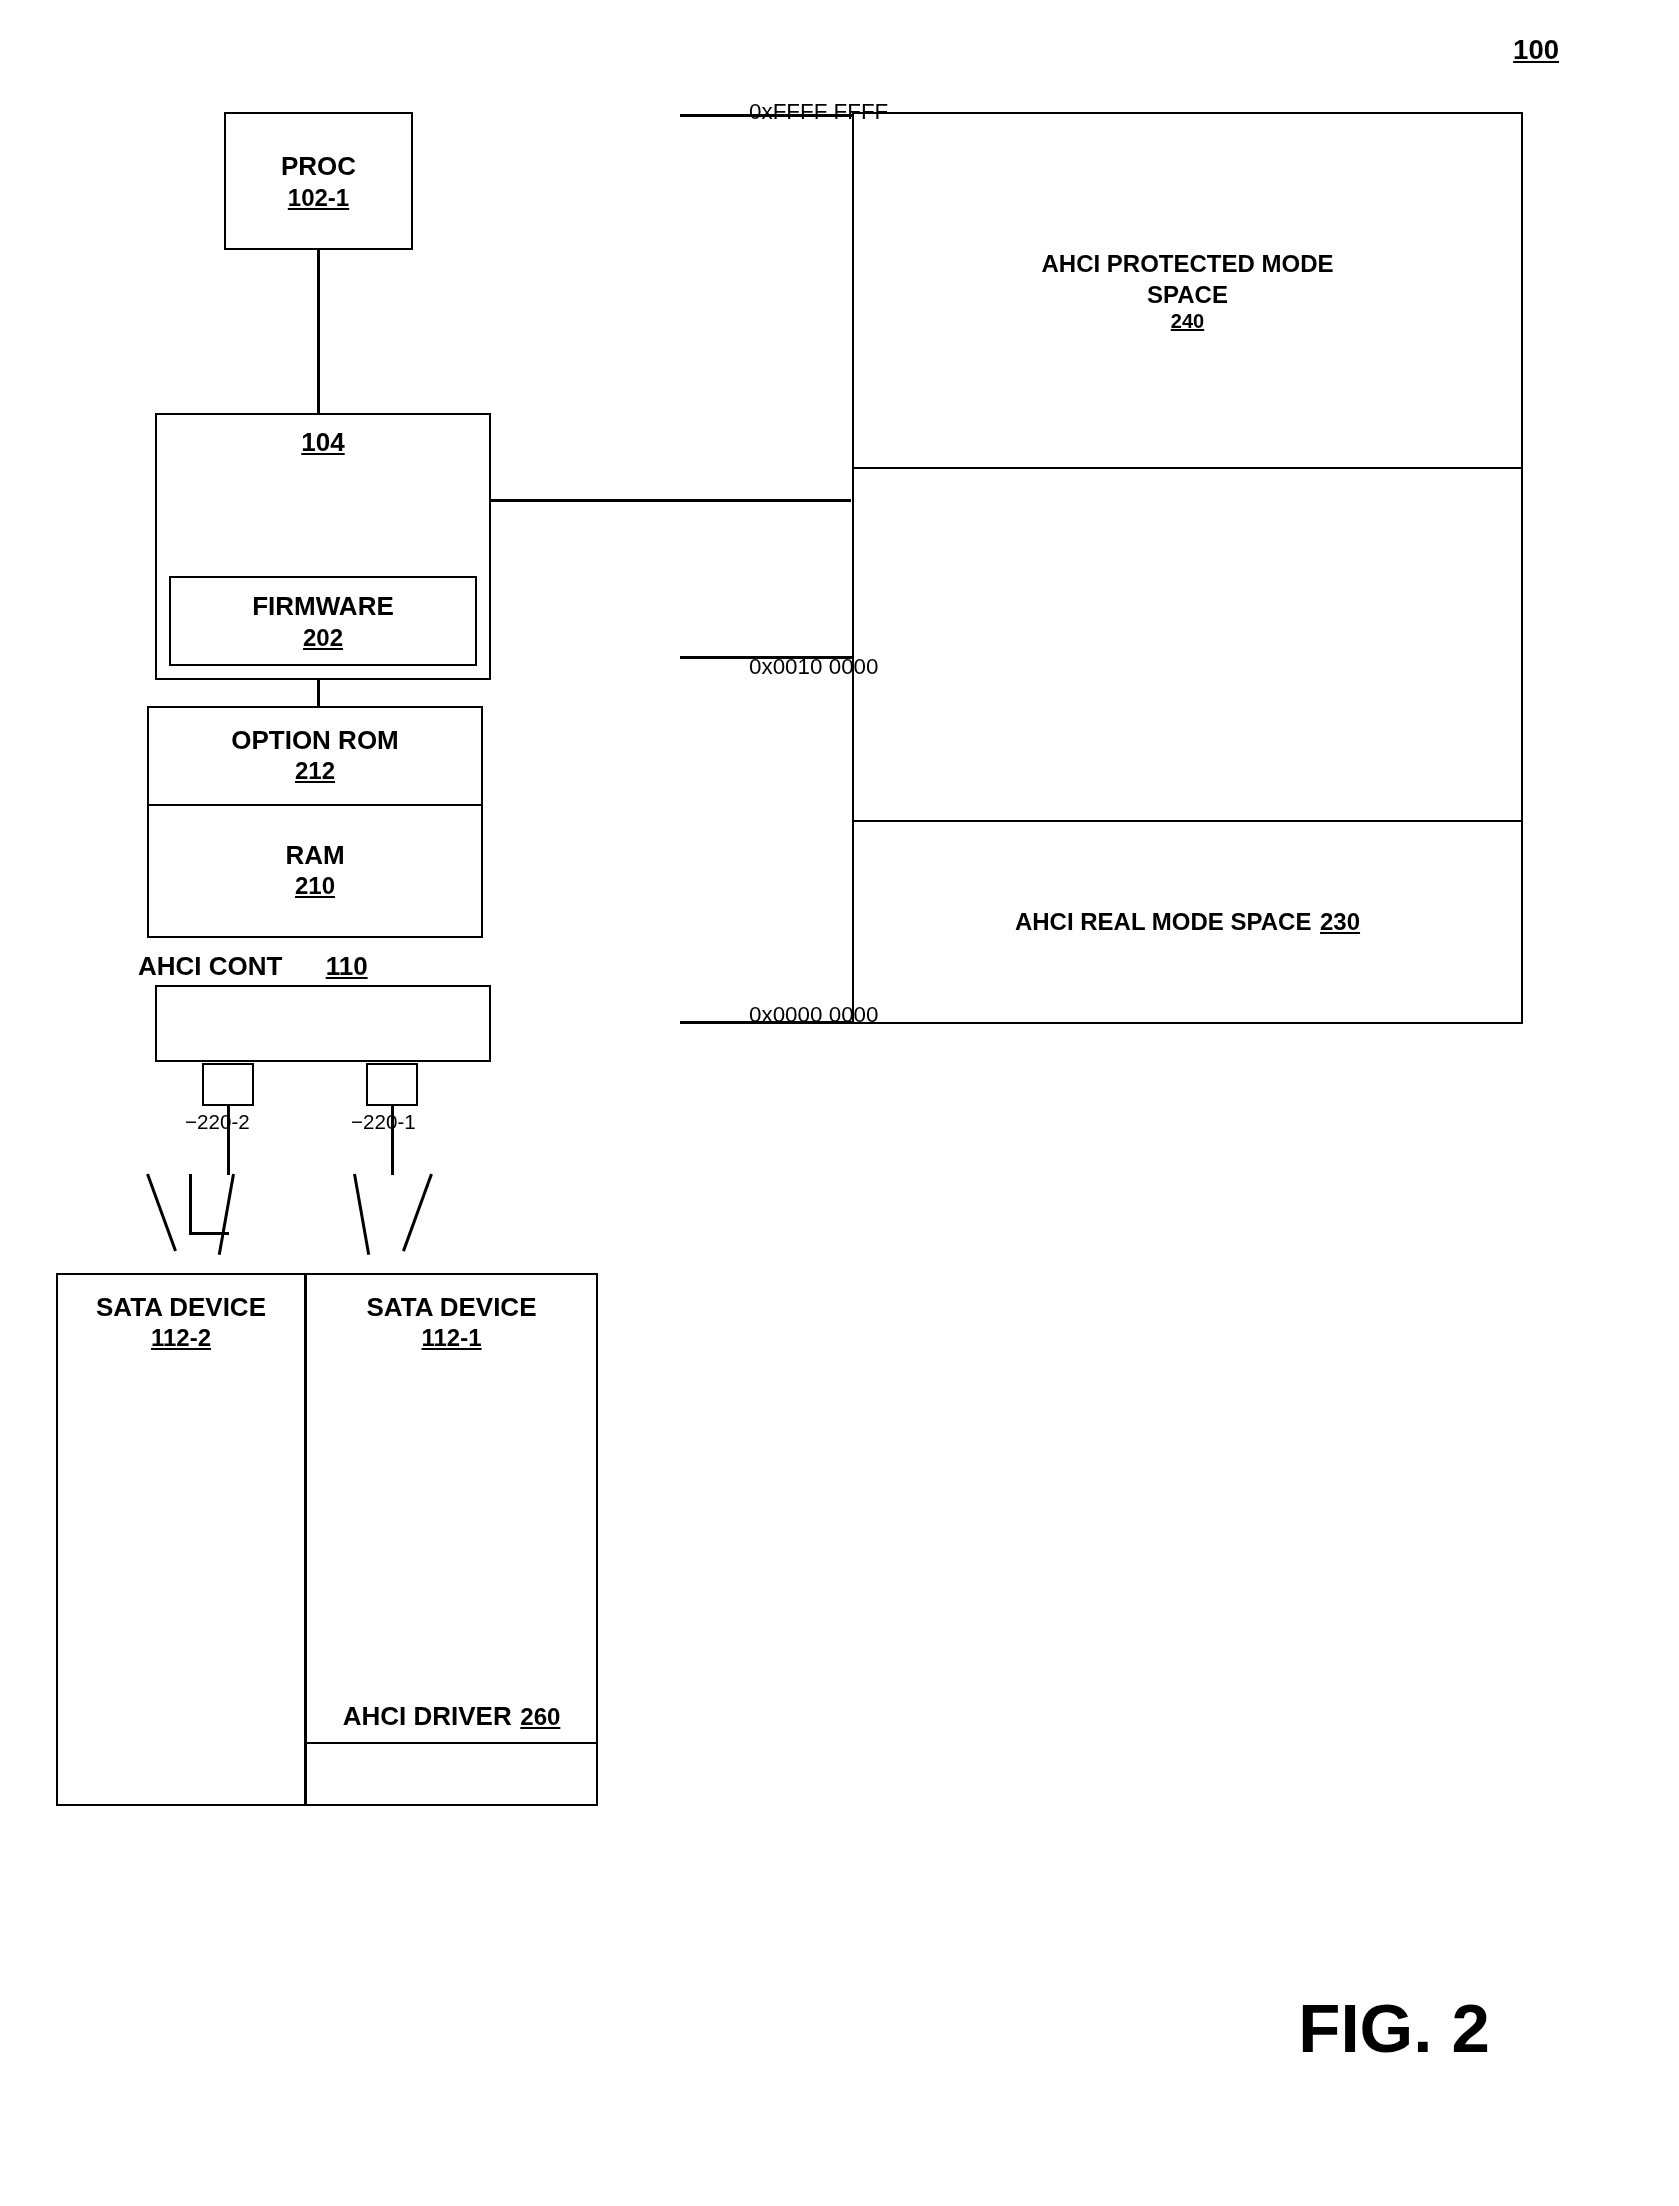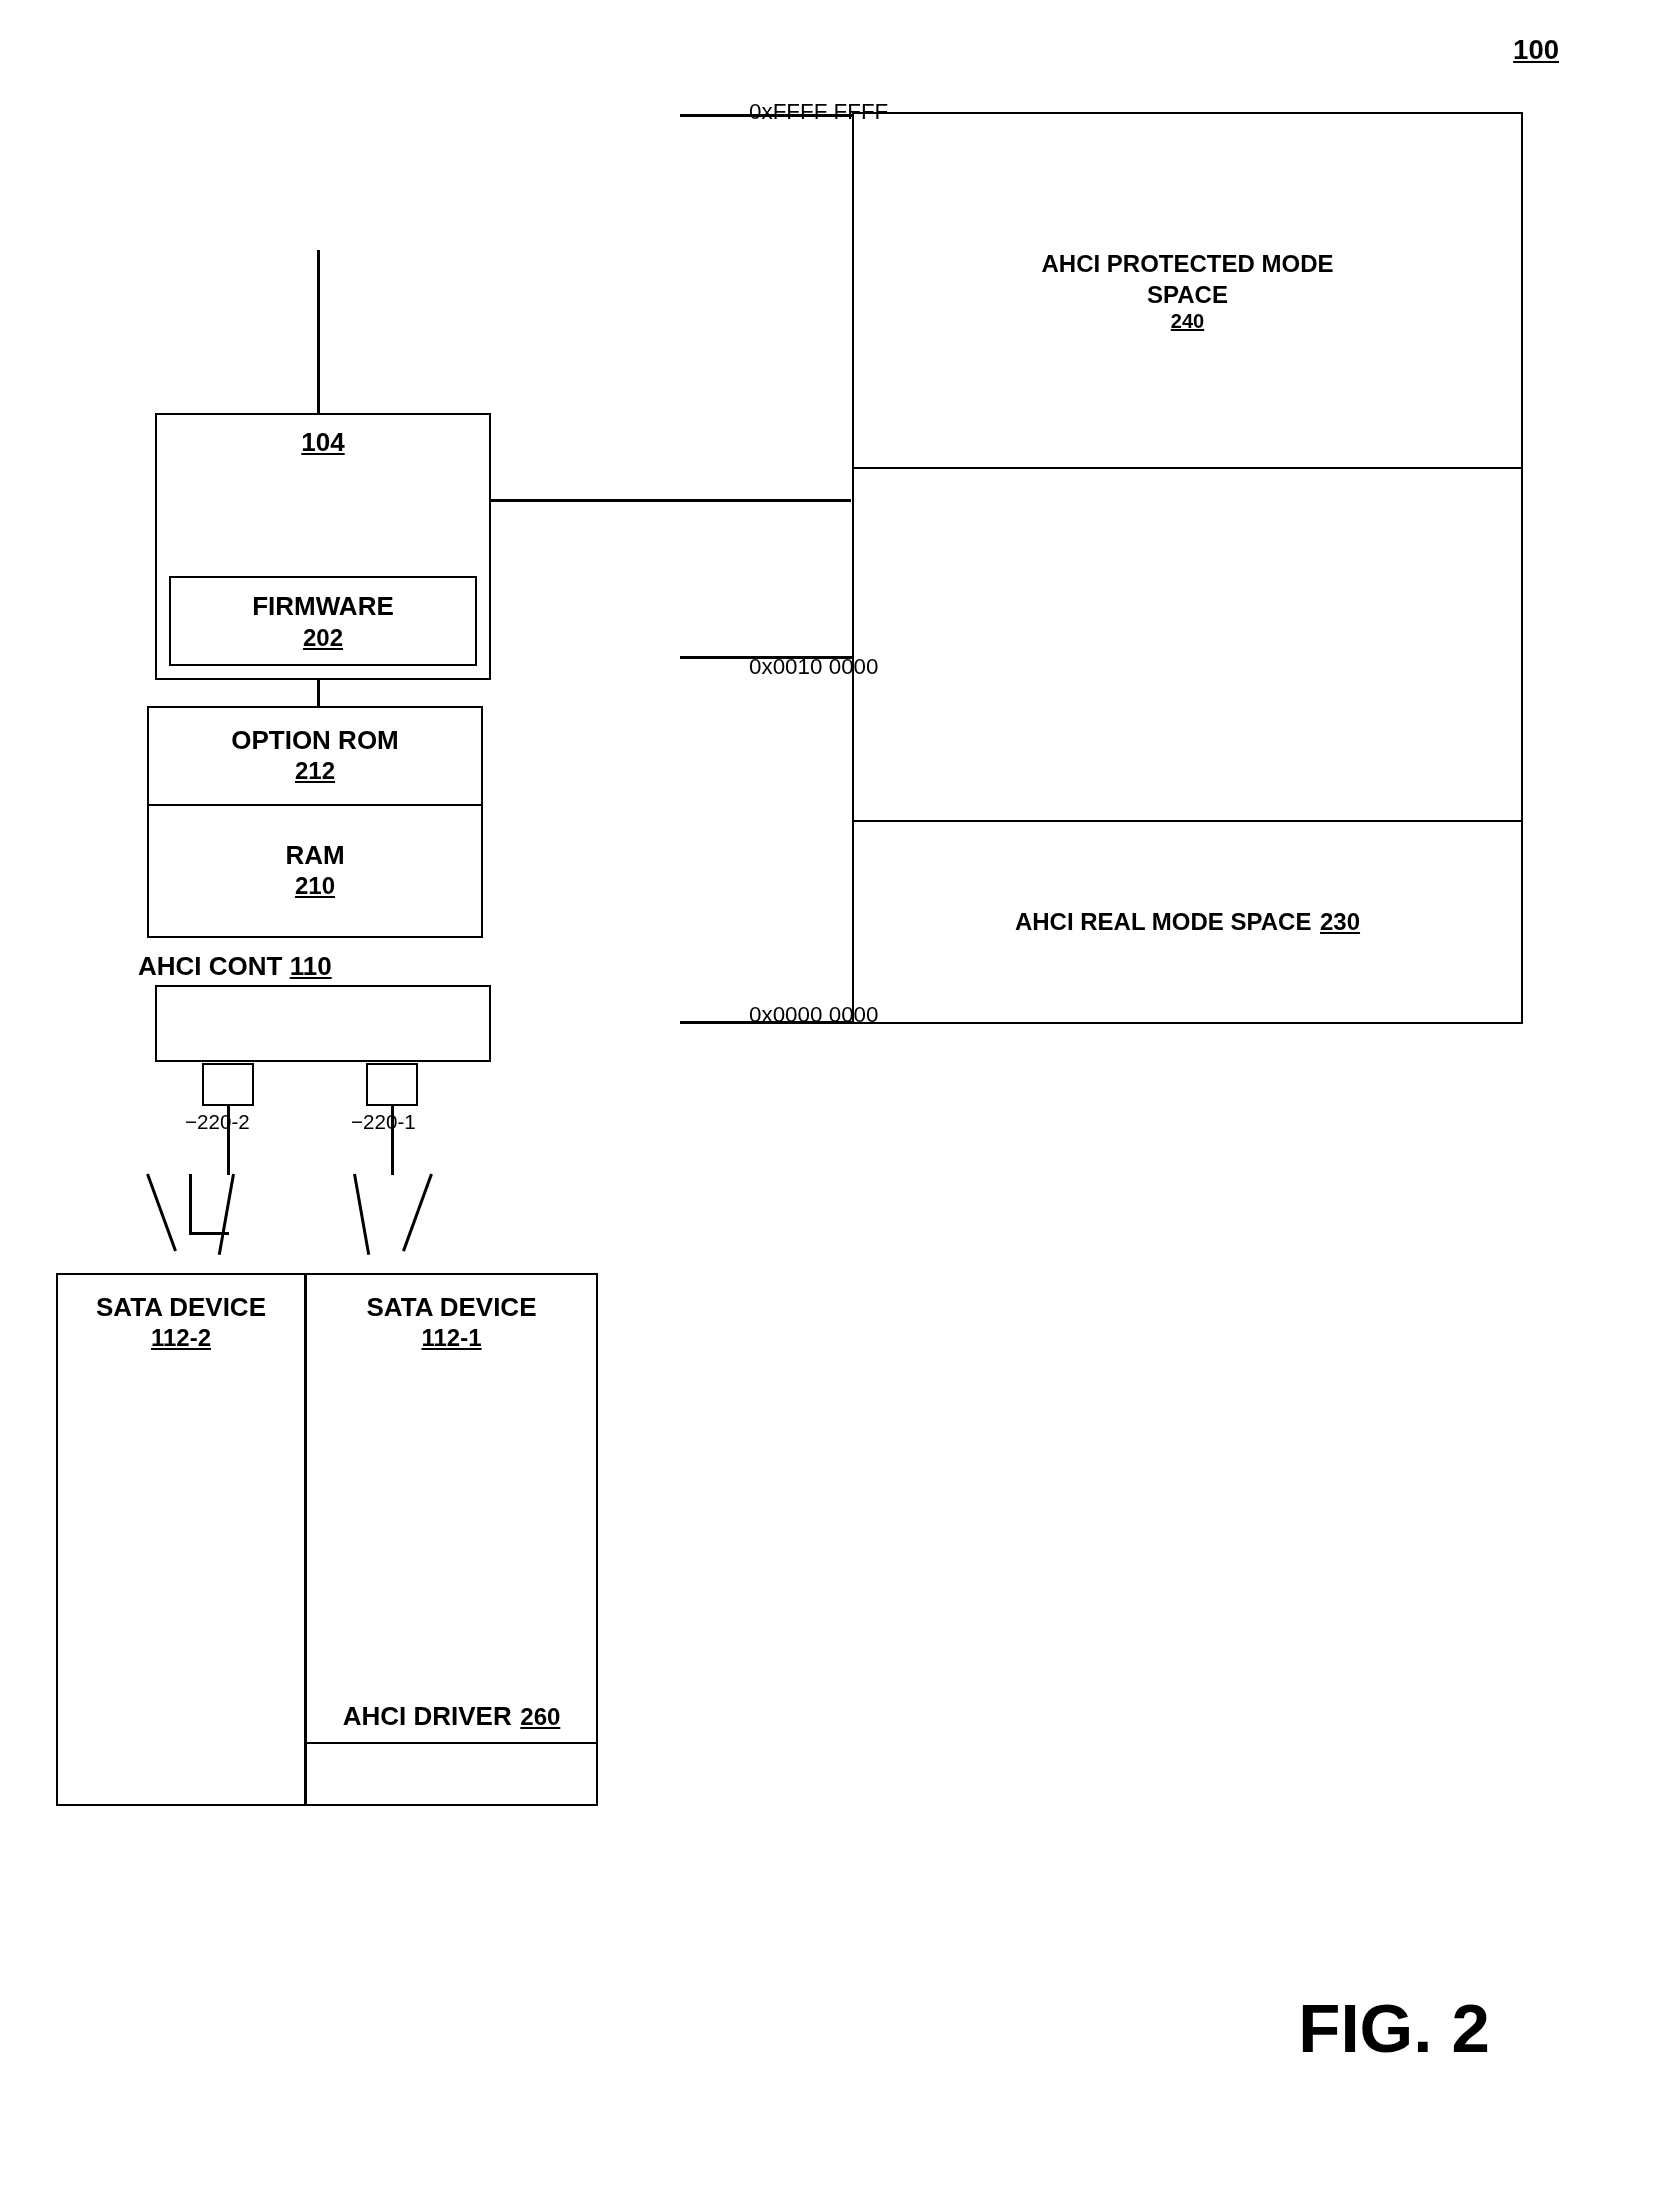--- a/index.html
+++ b/index.html
@@ -64,20 +64,24 @@
       font-weight: bold;
     }
   </style>
 </head>
 <body>
 
 <div class="diagram-container">
 
   <div class="ref-number" style="top:34px; right:120px;">100</div>
 
+  <div class="box" style="left:224px; top:112px; width:189px; height:138px;">
+    <span class="box-label">PROC</span>
+    <span class="box-ref">102-1</span>
+  </div>
 
   <div class="connector-line v-line" style="left:317px; top:250px; height:163px;"></div>
 
   <div class="box" style="left:155px; top:413px; width:336px; height:267px;">
     <div style="position:absolute; top:12px; font-size:26px; font-weight:bold; text-decoration:underline;">104</div>
 
     <div style="position:absolute; bottom:12px; left:12px; right:12px; border:2.6px solid #000; padding:12px 0; text-align:center;">
       <div class="box-label">FIRMWARE</div>
       <div class="box-ref">202</div>
     </div>
@@ -94,21 +98,21 @@
       <span class="box-ref">212</span>
     </div>
 
     <div style="width:100%; padding:33px 0; text-align:center; display:flex; flex-direction:column; align-items:center; flex:1;">
       <span class="box-label">RAM</span>
       <span class="box-ref">210</span>
     </div>
   </div>
 
   <div style="position:absolute; left:138px; top:951px; font-size:26px; font-weight:bold;">
-    AHCI CONT <span style="text-decoration:underline;">110</span>
+    AHCI CONT <span style="text-decoration:underline;margin-left:36px;">110</span>
   </div>
 
   <div class="box" style="left:155px; top:985px; width:336px; height:77px;">
   </div>
 
   <div style="position:absolute; left:202px; top:1063px; width:52px; height:43px; border:2.6px solid #000; background:#fff;"></div>
   <div style="position:absolute; left:185px; top:1110px; font-size:20.6px;">−220-2</div>
 
   <div style="position:absolute; left:366px; top:1063px; width:52px; height:43px; border:2.6px solid #000; background:#fff;"></div>
   <div style="position:absolute; left:351px; top:1110px; font-size:20.6px;">−220-1</div>

